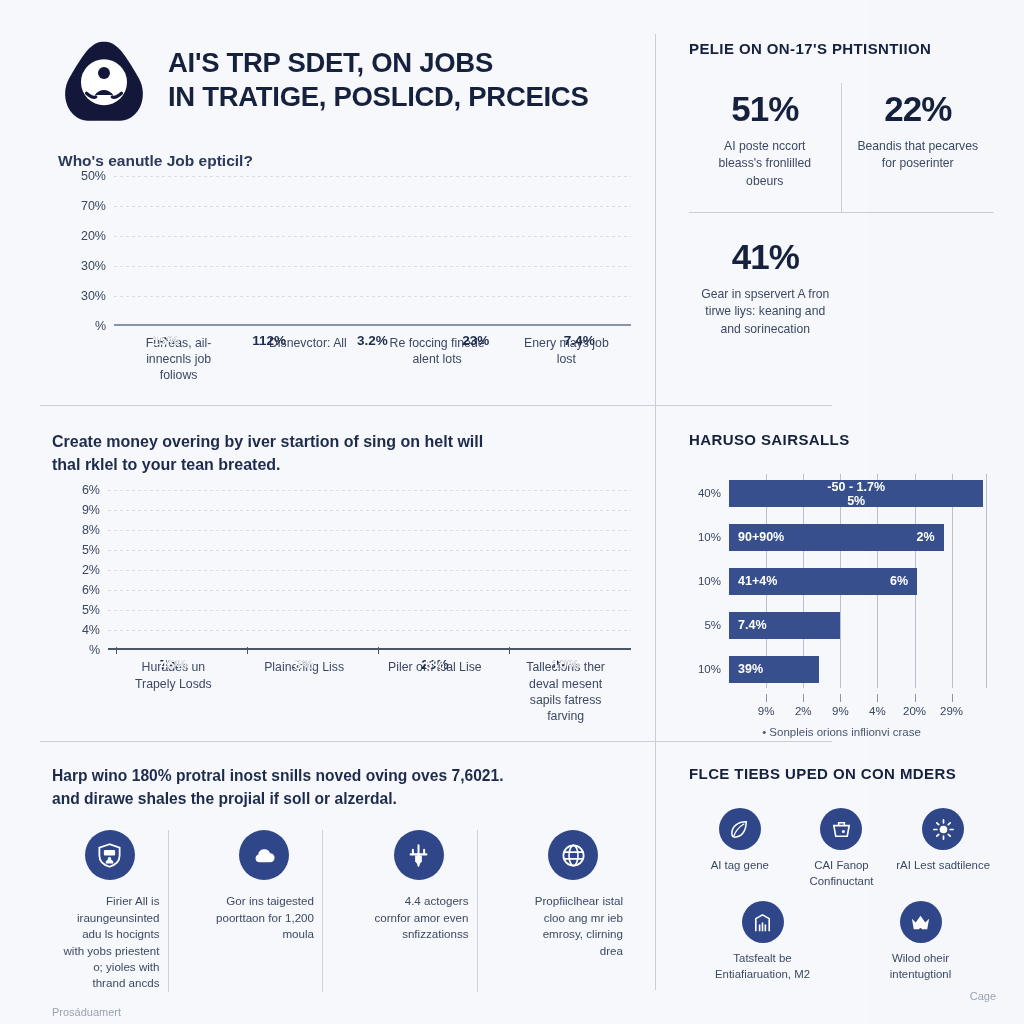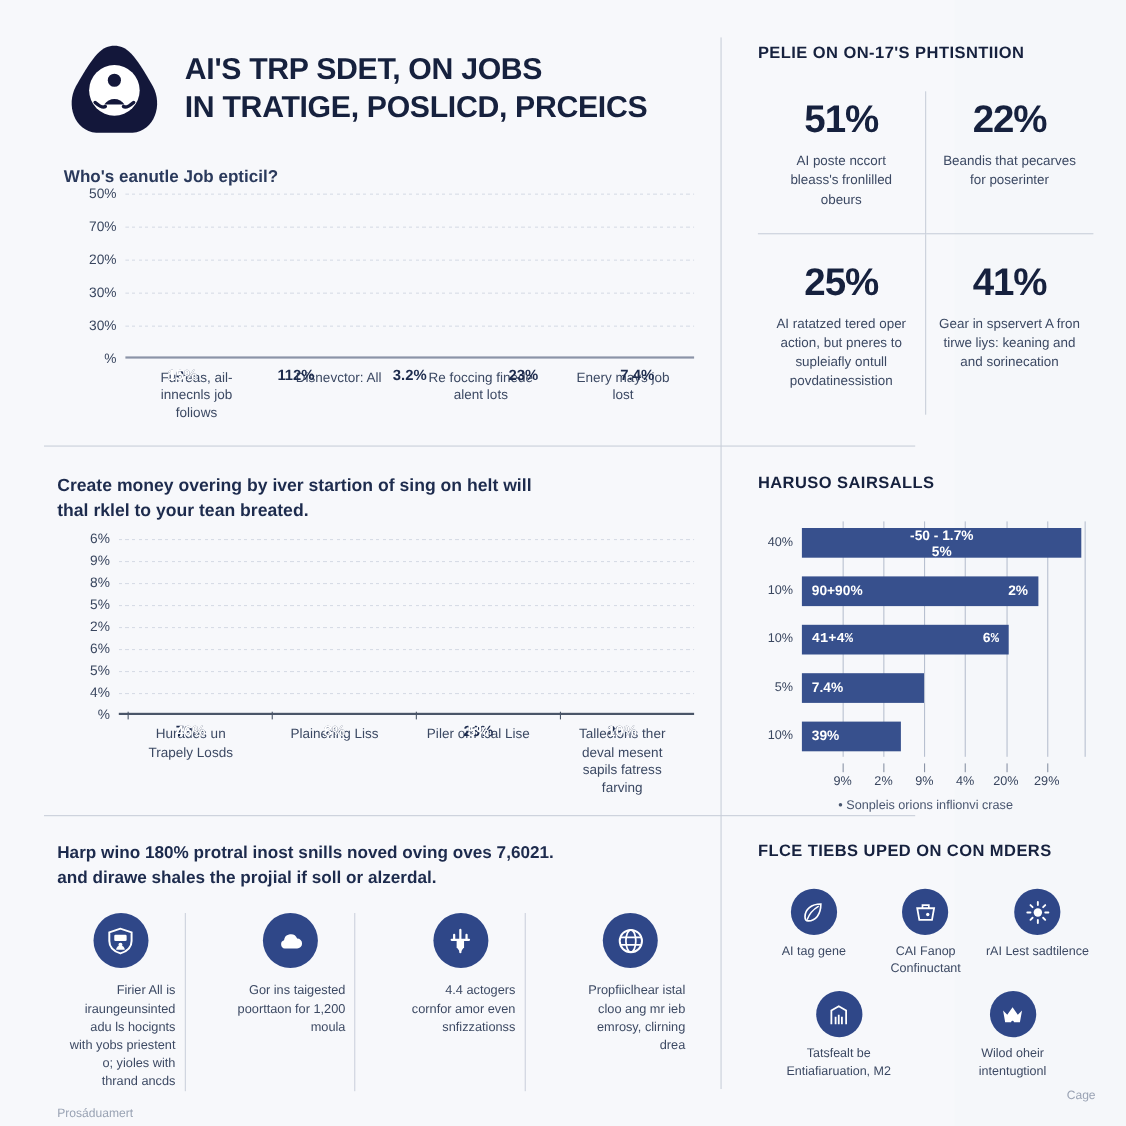--- a/index.html
+++ b/index.html
@@ -232,24 +232,20 @@
   <div class="tr">
     <div class="panel-h">PELIE ON ON-17'S PHTISNTIION</div>
     <div class="statgrid" id="sg">
         <div class="stat b1">
           <div class="num">51%</div>
           <div class="cap">AI poste nccort bleass's fronlilled obeurs</div>
         </div>
         <div class="stat b2">
           <div class="num">22%</div>
           <div class="cap">Beandis that pecarves for poserinter</div>
-        </div>
-        <div class="stat b3">
-          <div class="num">25%</div>
-          <div class="cap">AI ratatzed tered oper action, but pneres to supleiafly ontull povdatinessistion</div>
         </div>
         <div class="stat b4">
           <div class="num">41%</div>
           <div class="cap">Gear in spservert A fron tirwe liys: keaning and and sorinecation</div>
         </div>
       </div>
   </div>
 
   <div class="ml">
     <div class="lede">
@@ -356,21 +352,21 @@
             <div class="hb-track">
               <div class="hb-fill" style="width: 81%;">
                 <span>90+90%</span>
                 <span>2%</span>
               </div>
             </div>
           </div>
           <div class="hb-row">
             <div class="hb-ylab">10%</div>
             <div class="hb-track">
-              <div class="hb-fill" style="width: 71%; font-family: Liberation Mono, monospace;">
+              <div class="hb-fill" style="width: 71%;">
                 <span>41+4%</span>
                 <span>6%</span>
               </div>
             </div>
           </div>
           <div class="hb-row">
             <div class="hb-ylab">5%</div>
             <div class="hb-track">
               <div class="hb-fill" style="width: 42%;">
                 <span>7.4%</span>

